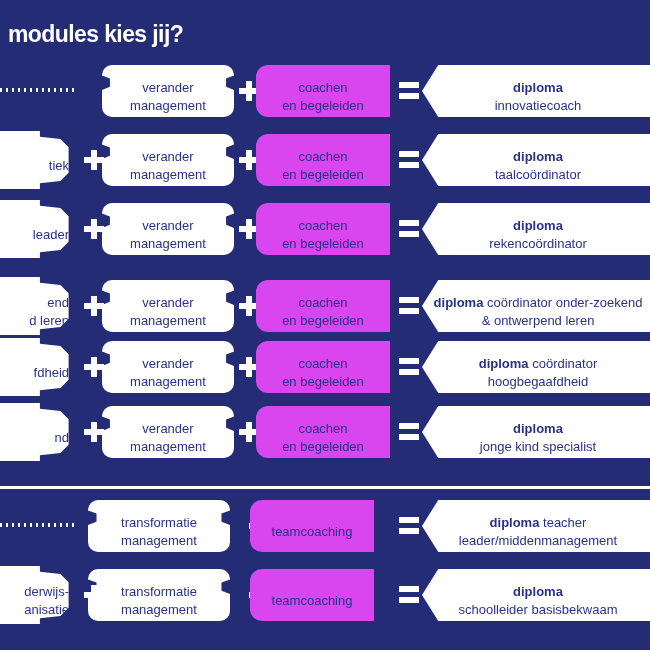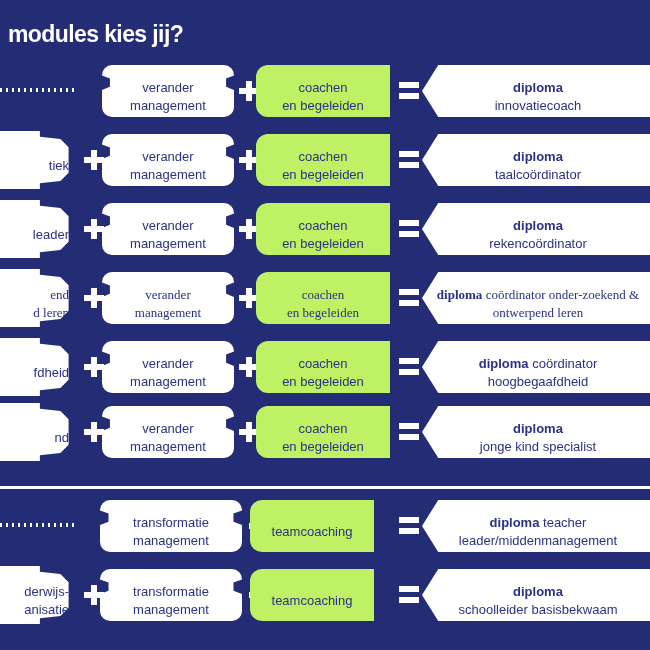--- a/index.html
+++ b/index.html
@@ -152,21 +152,21 @@
     justify-content: center;
   }
 
   
   .modB {
     position: absolute;
     left: 256px;
     top: 3px;
     width: 134px;
     height: 52px;
-    background: #bef264;
+    background: #d946ef;
     border-radius: 12px 0 0 12px;
     display: flex;
     align-items: center;
     justify-content: center;
   }
 
   
   .dip {
     position: absolute;
     left: 422px;
@@ -185,21 +185,21 @@
   
   .divider {
     position: absolute;
     left: 0;
     width: 650px;
     height: 3px;
     background: #ffffff;
   }
 
   
-  .modA.wide, .modA-inner.wide { left: 100px; width: 142px; }
+  .modA.wide, .modA-inner.wide { left: 88px; width: 142px; }
   .plus2.low { left: 249px; }
   .modB.low  { left: 250px; width: 124px; }
 </style>
 </head>
 <body>
 
 <div id="canvas">
 
   <div class="title">modules kies jij?</div>
 
@@ -248,21 +248,21 @@
         </div>
         <div class="plus plus2"></div>
         <div class="modB">
           <div class="boxtext">coachen<br>en begeleiden</div>
         </div>
         <div class="equals"></div>
         <div class="dip">
           <div class="boxtext"><b>diploma</b><br>rekencoördinator</div>
         </div>
       </div>
-      <div class="row" style="top: 269px; font-family: Liberation Serif, serif;">
+      <div class="row" style="top: 277px;">
         <div class="theme">
           <div class="boxtext">end<br>d leren</div>
         </div>
         <div class="plus plus1"></div>
         <div class="modA"></div>
         <div class="modA-inner">
           <div class="boxtext">verander<br>management</div>
         </div>
         <div class="plus plus2"></div>
         <div class="modB">

